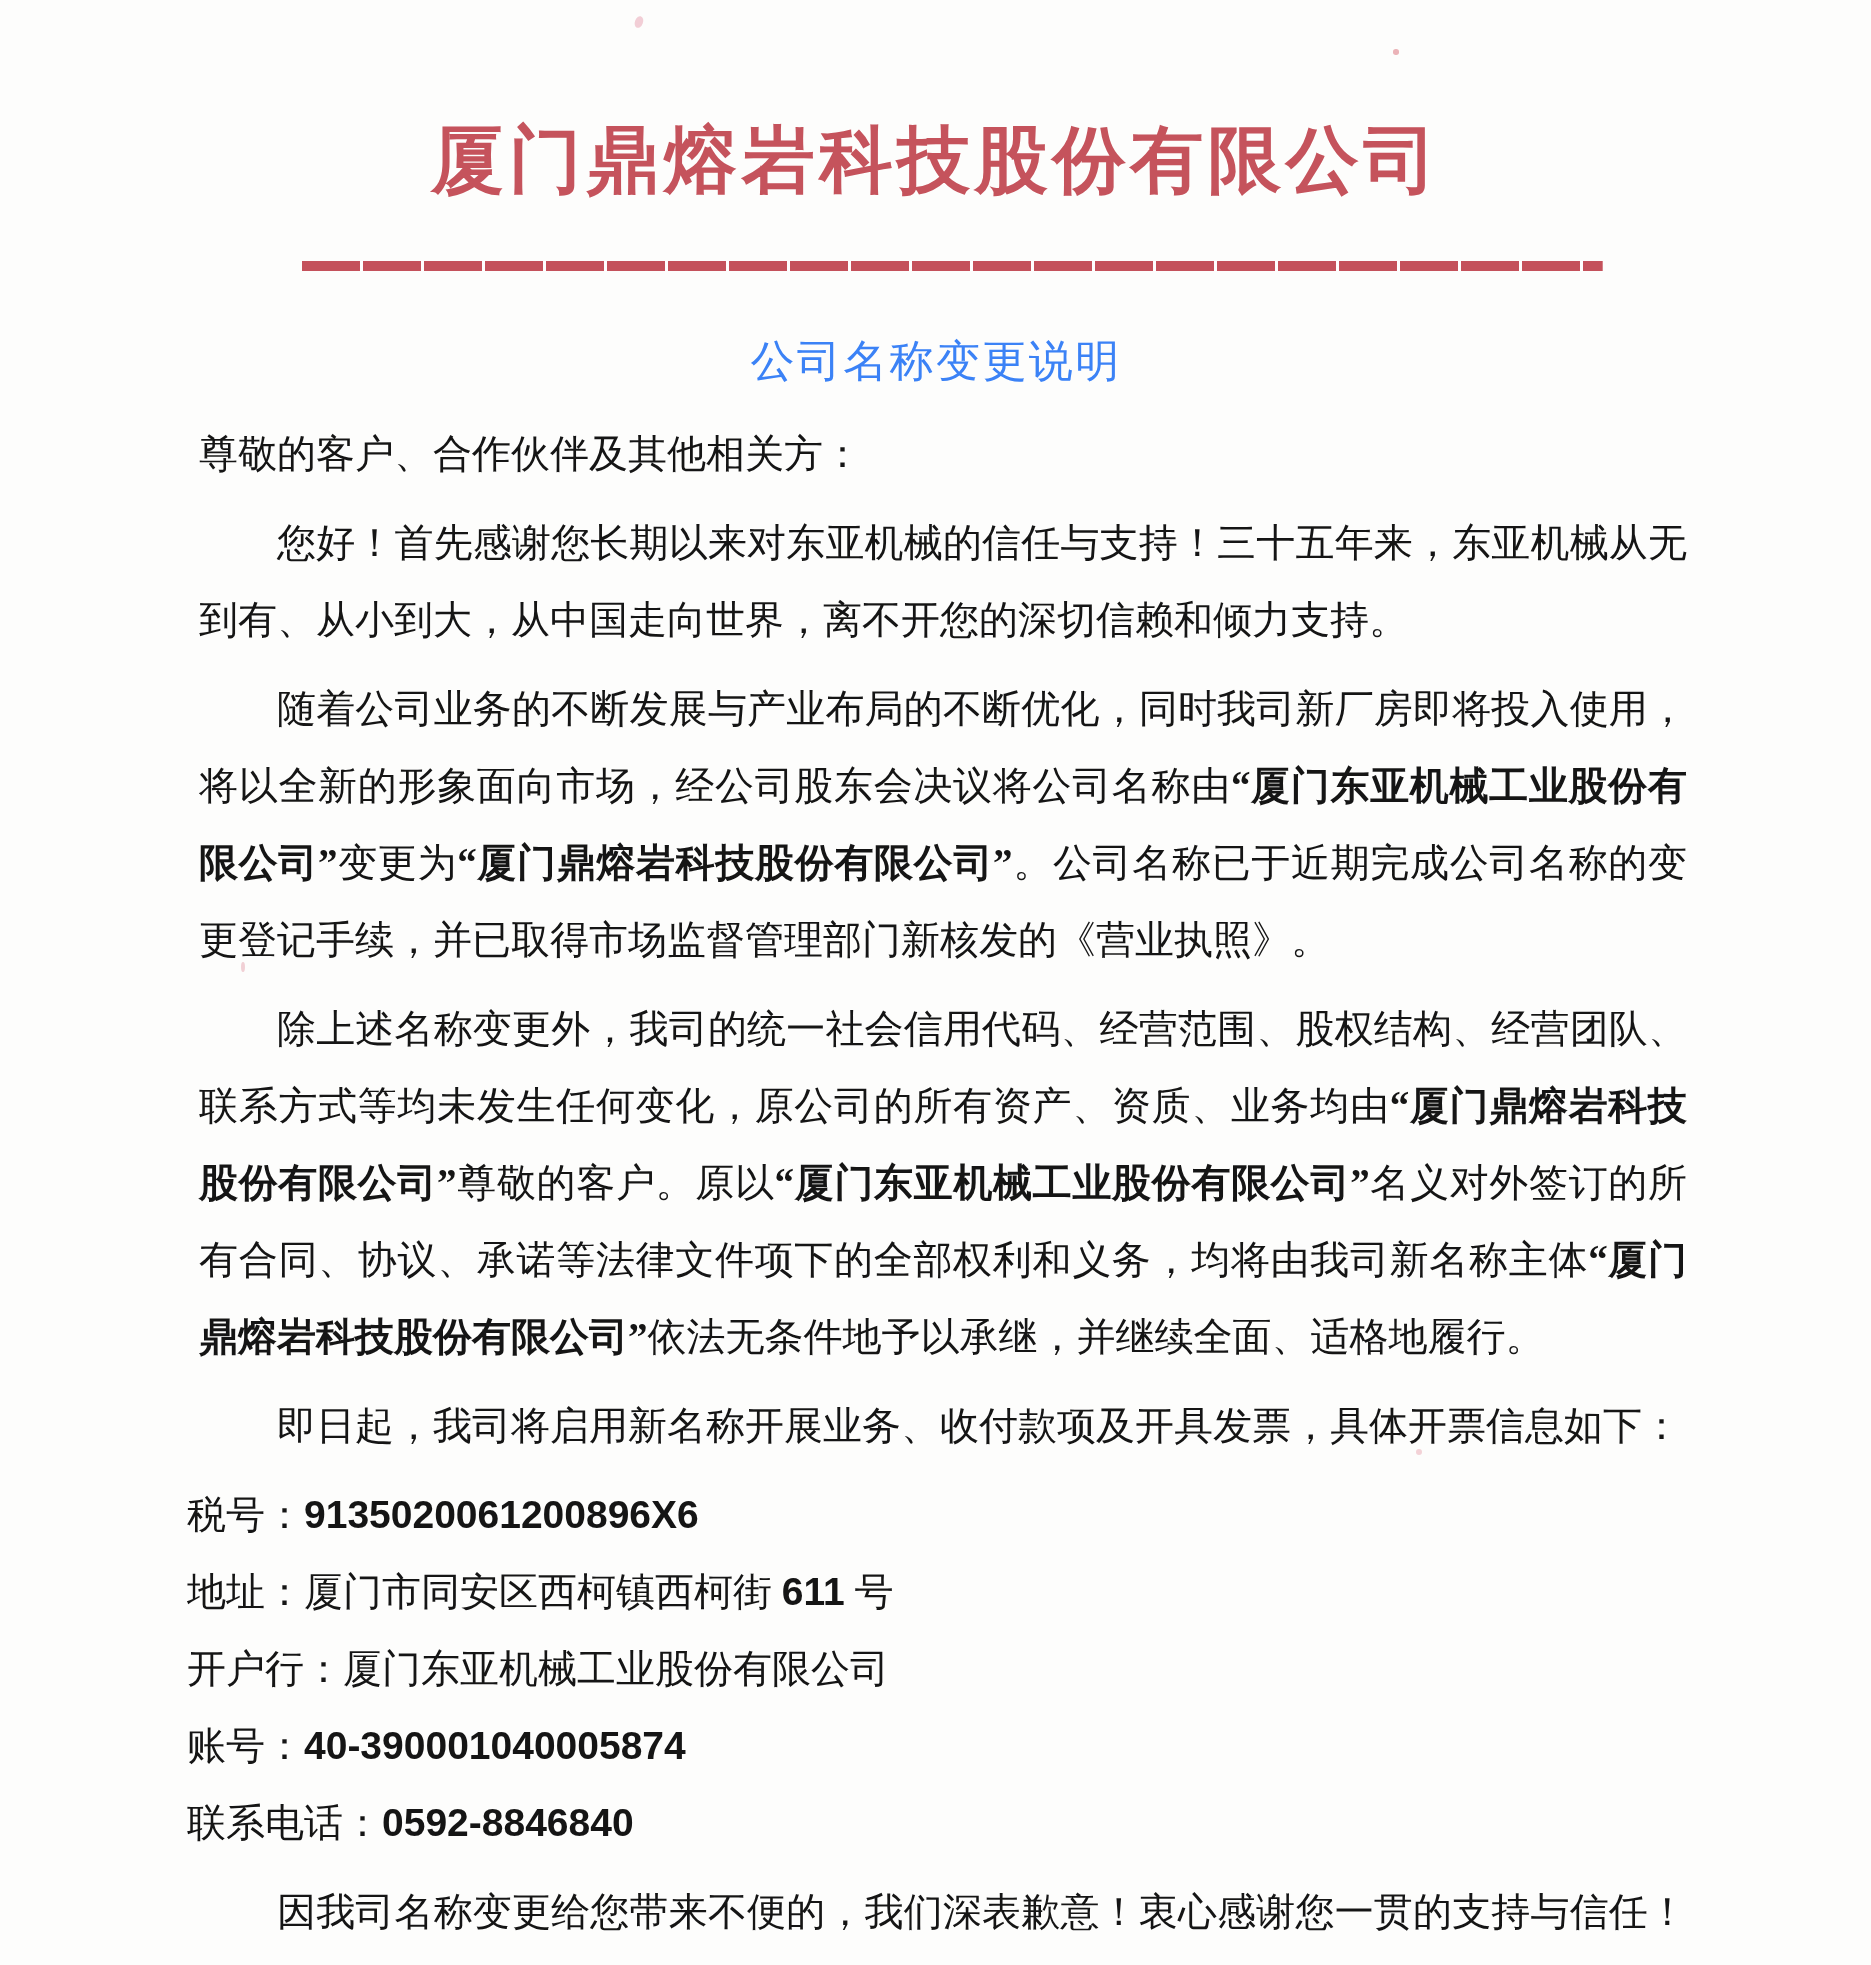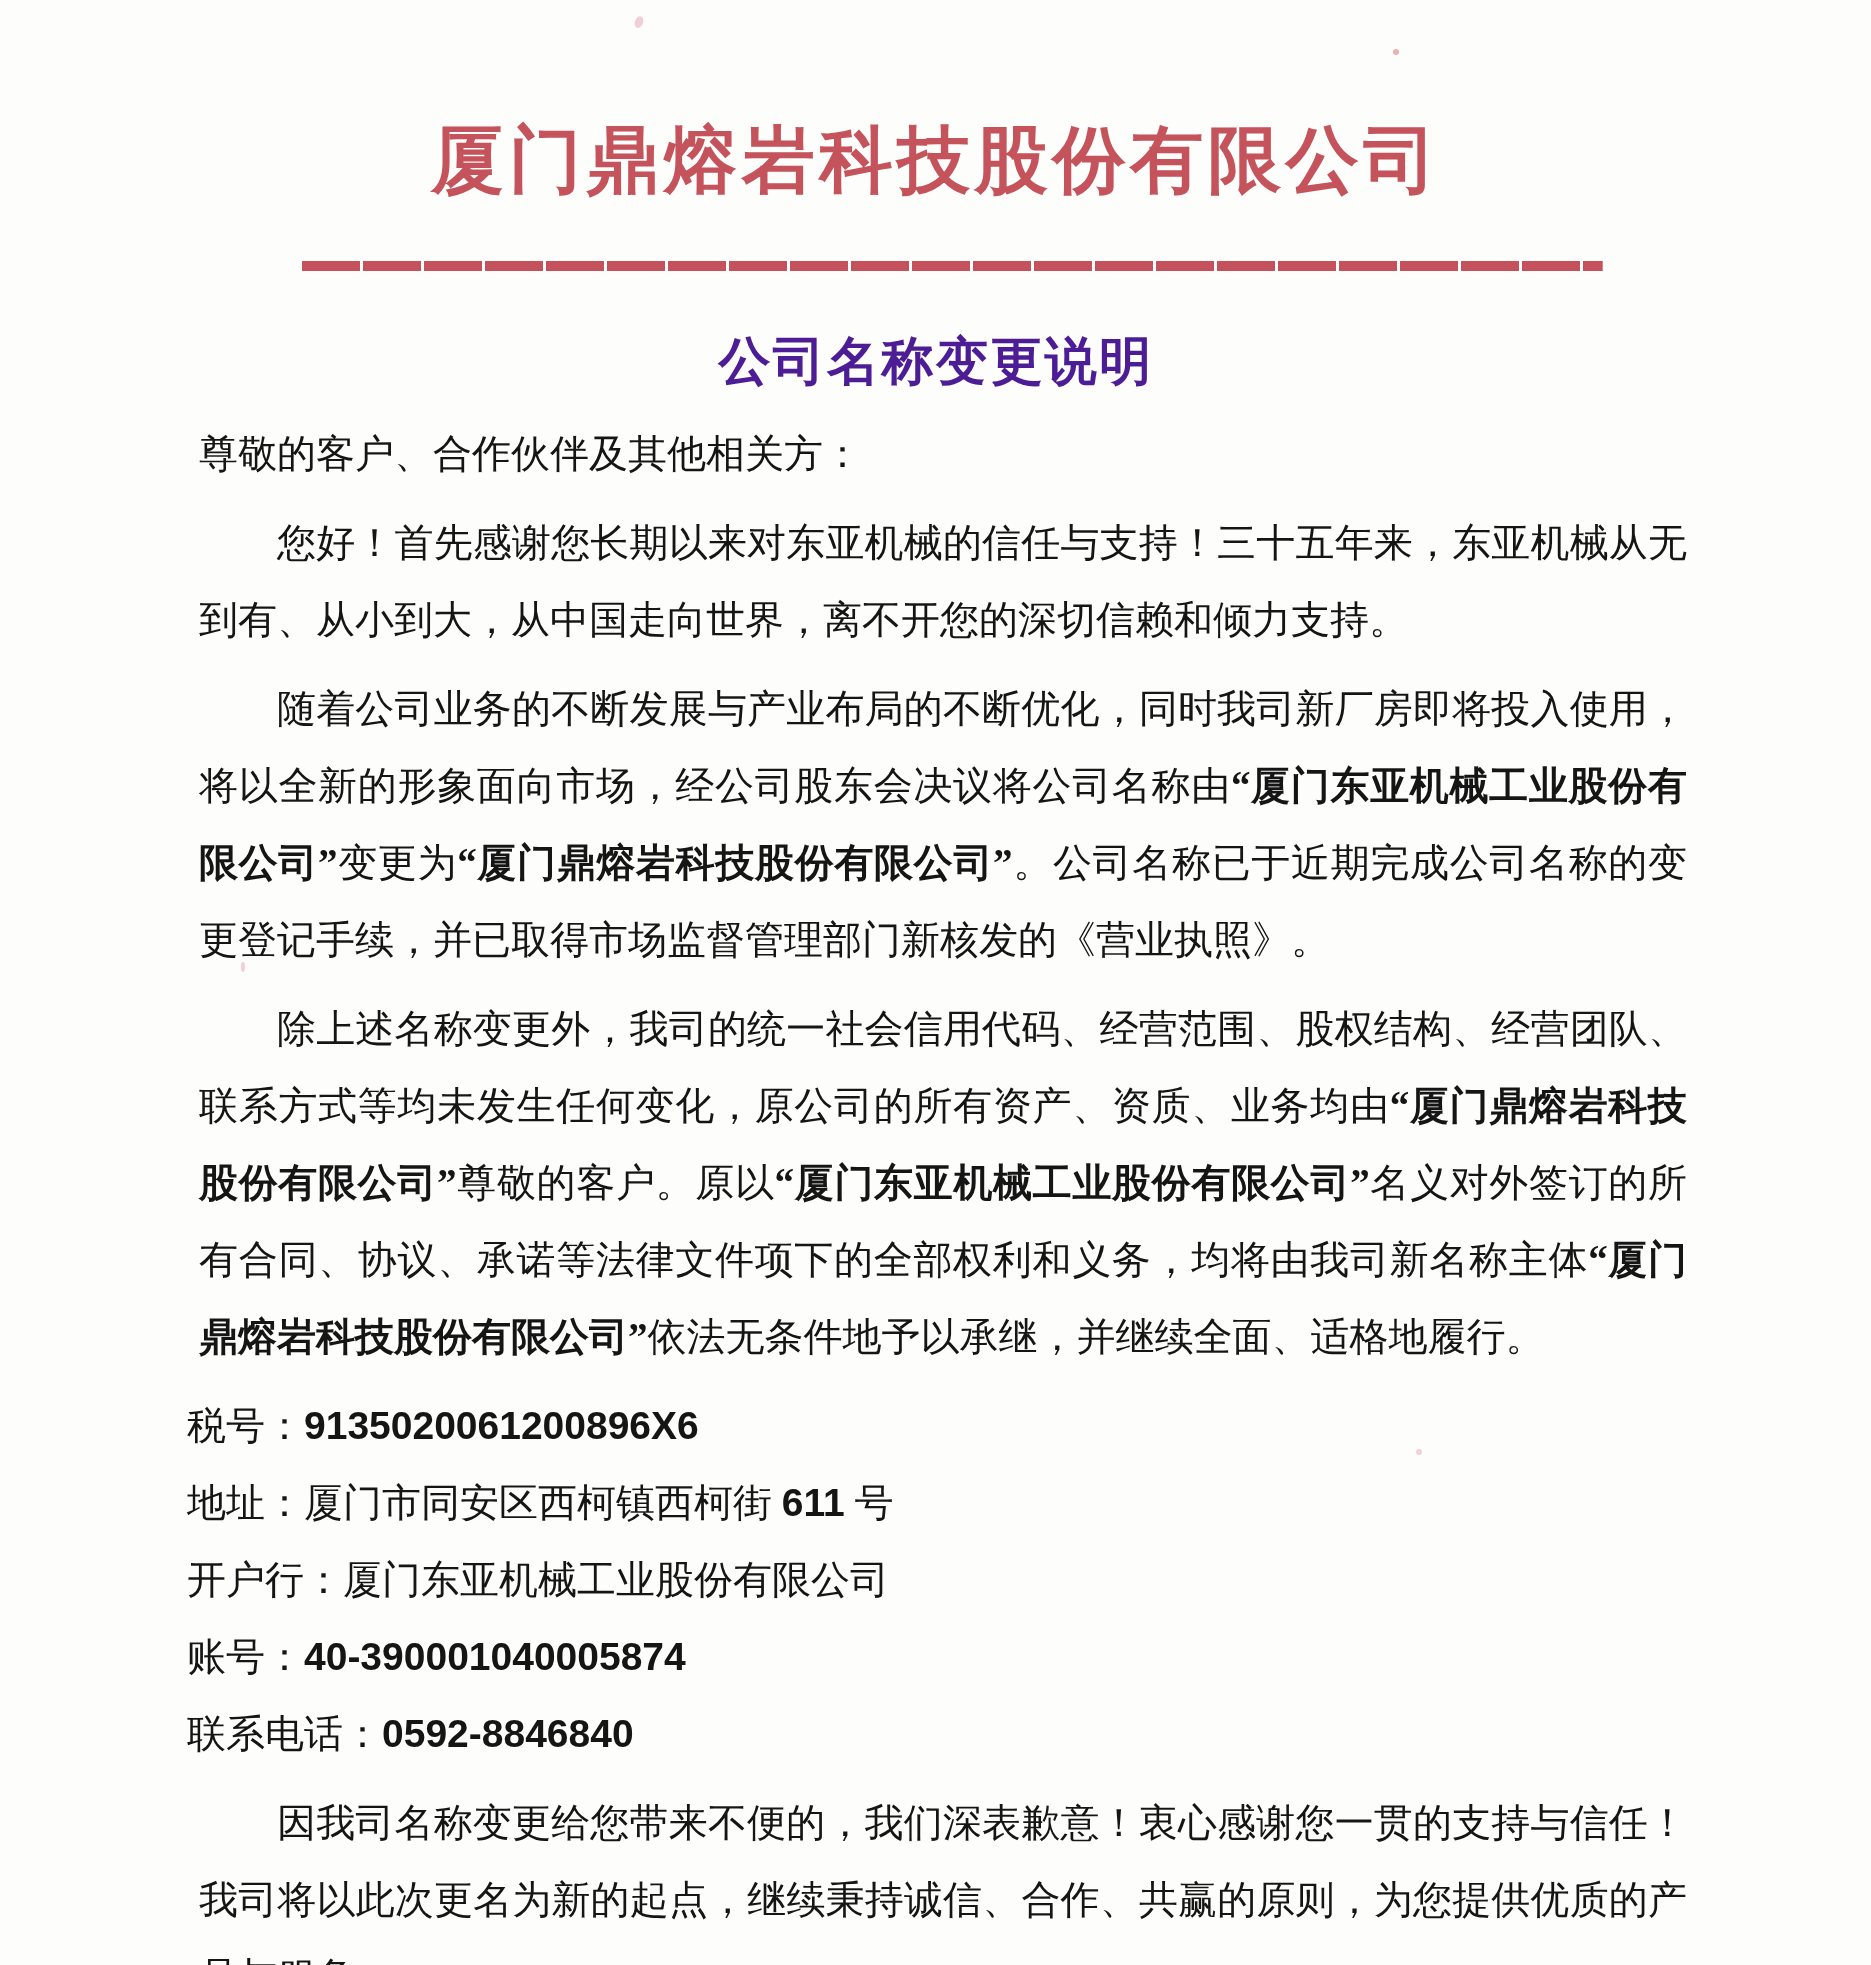--- a/index.html
+++ b/index.html
@@ -28,25 +28,25 @@
     height:10.2px;
     margin:53px auto 0 auto;
     transform:translateX(15.7px);
     background:repeating-linear-gradient(90deg,
       #c4515b 0px,#c4515b 58px,
       rgba(255,255,255,0.95) 58px,rgba(255,255,255,0.95) 61px);
   }
   .doc-title{
     margin:51px 0 0 0;
     text-align:center;
-    font-size:52px;
+    font-size:44px;
     line-height:79px;
-    font-weight:bold;
+    font-weight:normal;
     letter-spacing:2.4px;
-    color:#4c1d95;
+    color:#3b82f6;
   }
   
   .body-text{
     margin:14px 173px 0 187px;
     font-size:39px;
     line-height:77px;
     text-align:justify;
     text-justify:inter-ideograph;
   }
   .para{margin:12px;}
@@ -71,20 +71,21 @@
   <div class="letterhead">厦门鼎熔岩科技股份有限公司</div>
   <div class="divider"></div>
   <div class="doc-title">公司名称变更说明</div>
 
   <div class="body-text">
     <p class="salutation">尊敬的客户、合作伙伴及其他相关方：</p>
     <div>
         <p class="para indent"><span class="">您好！首先感谢您长期以来对东亚机械的信任与支持！三十五年来，东亚机械从无到有、从小到大，从中国走向世界，离不开您的深切信赖和倾力支持。</span></p>
         <p class="para indent"><span class="">随着公司业务的不断发展与产业布局的不断优化，同时我司新厂房即将投入使用，将以全新的形象面向市场，经公司股东会决议将公司名称由</span><span class="b">“厦门东亚机械工业股份有限公司”</span><span class="">变更为</span><span class="b">“厦门鼎熔岩科技股份有限公司”</span><span class="">。公司名称已于近期完成公司名称的变更登记手续，并已取得市场监督管理部门新核发的《营业执照》。</span></p>
         <p class="para indent"><span class="">除上述名称变更外，我司的统一社会信用代码、经营范围、股权结构、经营团队、联系方式等均未发生任何变化，原公司的所有资产、资质、业务均由</span><span class="b">“厦门鼎熔岩科技股份有限公司”</span><span class="">尊敬的客户。原以</span><span class="b">“厦门东亚机械工业股份有限公司”</span><span class="">名义对外签订的所有合同、协议、承诺等法律文件项下的全部权利和义务，均将由我司新名称主体</span><span class="b">“厦门鼎熔岩科技股份有限公司”</span><span class="">依法无条件地予以承继，并继续全面、适格地履行。</span></p>
+        <p class="para indent"><span class="">即日起，我司将启用新名称开展业务、收付款项及开具发票，具体开票信息如下：</span></p>
       </div>
     <div>
         <p class="inv-row"><span class="inv-label">税号：</span><span class="b num">9135020061200896X6</span></p>
         <p class="inv-row"><span class="inv-label">地址：</span><span class="">厦门市同安区西柯镇西柯街 </span><span class="b num">611</span><span class=""> 号</span></p>
         <p class="inv-row"><span class="inv-label">开户行：</span><span class="">厦门东亚机械工业股份有限公司</span></p>
         <p class="inv-row"><span class="inv-label">账号：</span><span class="b num">40-390001040005874</span></p>
         <p class="inv-row"><span class="inv-label">联系电话：</span><span class="b num">0592-8846840</span></p>
       </div>
     <div>
         <p class="para indent"><span class="">因我司名称变更给您带来不便的，我们深表歉意！衷心感谢您一贯的支持与信任！我司将以此次更名为新的起点，继续秉持诚信、合作、共赢的原则，为您提供优质的产品与服务。</span></p>

